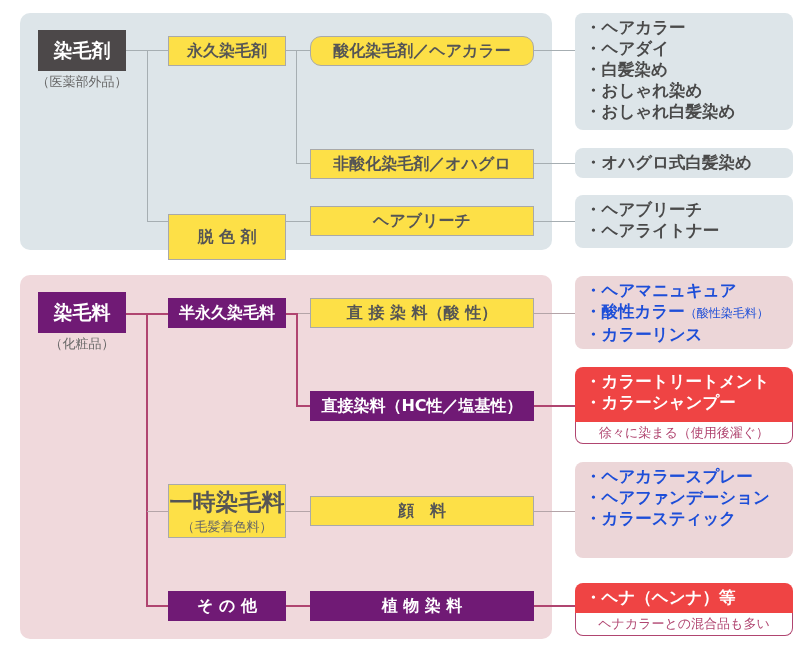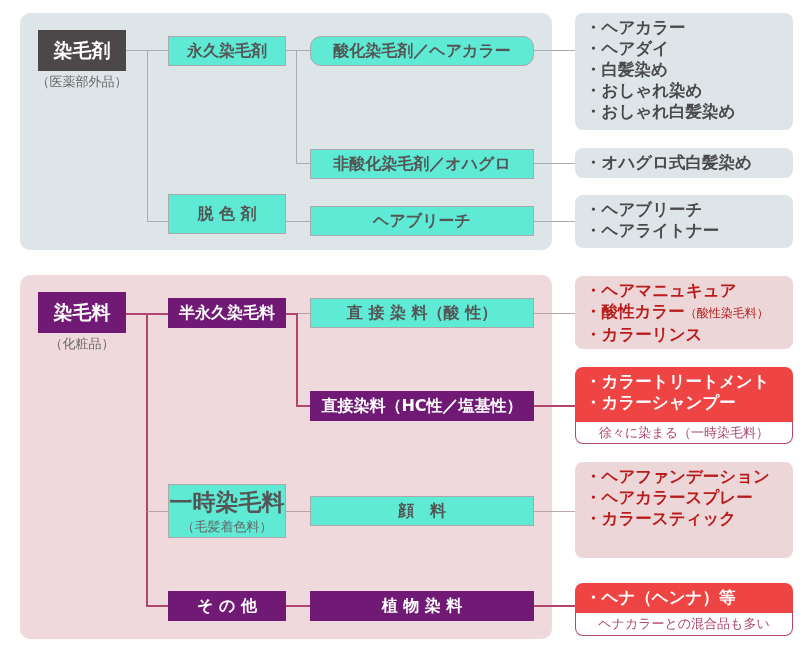--- a/index.html
+++ b/index.html
@@ -3,30 +3,30 @@
 <meta charset="utf-8">
 <style>
   html, body { margin:0; padding:0; }
   body { width:810px; height:655px; background:#ffffff; position:relative; overflow:hidden;
          font-family:"DejaVu Sans","Liberation Sans",sans-serif; color:#4a4a4a; }
   .abs { position:absolute; box-sizing:border-box; }
   .panel { border-radius:10px; }
   .panel-gray { background:#dde5e9; }
   .panel-pink { background:#f0d9dc; }
   .node { display:flex; align-items:center; justify-content:center; font-weight:bold; font-size:16px; white-space:nowrap; }
-  .node-white { background:#5eead4; border:1px solid #a9a9a9; color:#555; }
+  .node-white { background:#fde047; border:1px solid #a9a9a9; color:#555; }
   .node-dark { background:#4c4849; color:#fff; font-size:19px; }
   .node-mag { background:#701a75; color:#fff; }
   .sub { font-size:13px; color:#666; text-align:center; white-space:nowrap; }
   .line-g { background:#a6aeb2; }
   .line-p { background:#b04570; }
   .line-pg { background:#b4a4a8; }
   .list { border-radius:8px; padding:4px 10px; font-weight:bold; font-size:16.5px; line-height:21px; }
   .list-gray { background:#dde5e9; color:#4a4a4a; }
-  .list-pink { background:#ecd6d8; color:#b91c1c; }
+  .list-pink { background:#ecd6d8; color:#1d4ed8; }
   .list-mag { background:#ef4444; color:#fff; border-radius:8px 8px 0 0; }
   .note { background:#fff; border:1px solid #b04570; border-top:none; border-radius:0 0 8px 8px; color:#b04570; font-size:13px; text-align:center; line-height:22px; }
   .list-item { white-space:nowrap; }
   .small { font-size:12px; font-weight:normal; }
 </style>
 </head>
 <body>
 
 <div class="abs panel panel-gray" style="left:20px;top:13px;width:532px;height:237px;"></div>
 
@@ -39,21 +39,21 @@
 <div class="abs line-g" style="left:285px;top:221px;width:25px;height:1px;"></div>
 <div class="abs line-g" style="left:533px;top:50px;width:42px;height:1px;"></div>
 <div class="abs line-g" style="left:533px;top:163px;width:42px;height:1px;"></div>
 <div class="abs line-g" style="left:533px;top:221px;width:42px;height:1px;"></div>
 
 <div class="abs node node-dark" style="left:38px;top:30px;width:88px;height:41px;">染毛剤</div>
 <div class="abs sub" style="left:30px;top:73px;width:104px;">（医薬部外品）</div>
 <div class="abs node node-white" style="left:168px;top:36px;width:118px;height:30px;">永久染毛剤</div>
 <div class="abs node node-white" style="left:310px;top:36px;width:224px;height:30px;border-radius:11px;">酸化染毛剤／ヘアカラー</div>
 <div class="abs node node-white" style="left:310px;top:149px;width:224px;height:30px;">非酸化染毛剤／オハグロ</div>
-<div class="abs node node-white" style="left:168px;top:194px;width:118px;height:40px;">脱 色 剤</div>
+<div class="abs node node-white" style="left:168px;top:214px;width:118px;height:46px;">脱 色 剤</div>
 <div class="abs node node-white" style="left:310px;top:206px;width:224px;height:30px;">ヘアブリーチ</div>
 
 <div class="abs list list-gray" style="left:575px;top:13px;width:218px;height:117px;">
   <div class="list-item">・ヘアカラー</div>
   <div class="list-item">・ヘアダイ</div>
   <div class="list-item">・白髪染め</div>
   <div class="list-item">・おしゃれ染め</div>
   <div class="list-item">・おしゃれ白髪染め</div>
 </div>
 <div class="abs list list-gray" style="left:575px;top:148px;width:218px;height:30px;">
@@ -96,22 +96,22 @@
 
 <div class="abs list list-pink" style="left:575px;top:276px;width:218px;height:73px;">
   <div class="list-item">・ヘアマニュキュア</div>
   <div class="list-item"><span>・酸性カラー</span><span class="small">（酸性染毛料）</span></div>
   <div class="list-item">・カラーリンス</div>
 </div>
 <div class="abs list list-mag" style="left:575px;top:367px;width:218px;height:55px;">
   <div class="list-item">・カラートリートメント</div>
   <div class="list-item">・カラーシャンプー</div>
 </div>
-<div class="abs note" style="left:575px;top:422px;width:218px;height:22px;">徐々に染まる（一時染毛料）</div>
+<div class="abs note" style="left:575px;top:422px;width:218px;height:22px;">徐々に染まる（使用後濯ぐ）</div>
 <div class="abs list list-pink" style="left:575px;top:462px;width:218px;height:96px;">
+  <div class="list-item">・ヘアカラースプレー</div>
   <div class="list-item">・ヘアファンデーション</div>
-  <div class="list-item">・ヘアカラースプレー</div>
   <div class="list-item">・カラースティック</div>
 </div>
 <div class="abs list list-mag" style="left:575px;top:583px;width:218px;height:30px;">
   <div class="list-item">・ヘナ（ヘンナ）等</div>
 </div>
 <div class="abs note" style="left:575px;top:613px;width:218px;height:23px;">ヘナカラーとの混合品も多い</div>
 
 </body></html>

